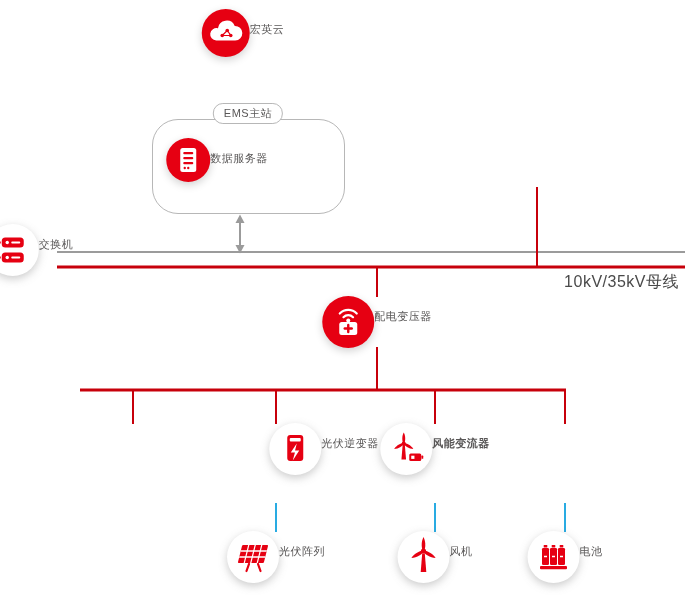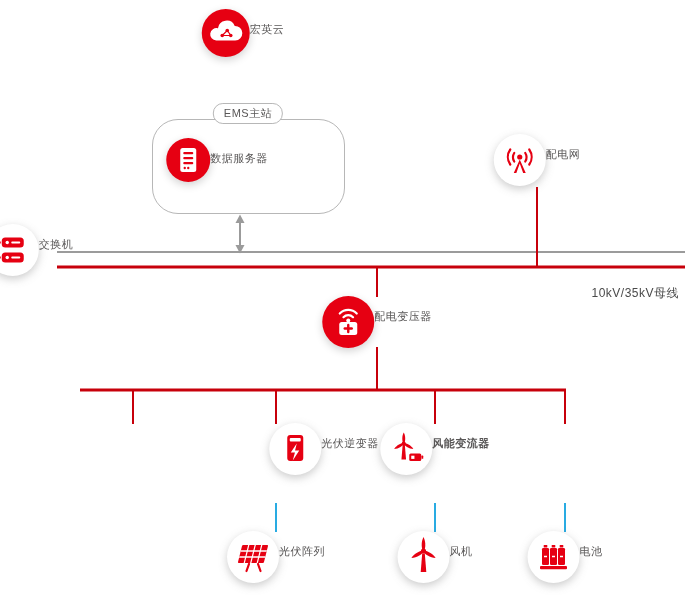--- a/index.html
+++ b/index.html
@@ -61,21 +61,21 @@
     border-radius: 10px;
     padding: 2px 10px;
     font-size: 11px;
     color: var(--label, #595757);
     letter-spacing: .5px;
     white-space: nowrap;
     z-index: 2;
   }
   .bus-label {
     position: absolute; right: 6px; top: 272px;
-    font-size: 12px; color: #4a4a4a; letter-spacing: .5px; margin-top: 13px;
+    font-size: 16px; color: #4a4a4a; letter-spacing: .5px;
   }
 </style>
 </head>
 <body>
 
 <div class="canvas">
 
   <svg class="lines" viewBox="0 0 685 608">
     <line class="s-gray" x1="57" y1="252" x2="685" y2="252" stroke-width="2"></line>
     <line class="s-busred" x1="57" y1="267" x2="685" y2="267" stroke-width="3"></line>
@@ -128,35 +128,20 @@
           <rect x="17" y="24" width="10" height="2.2" rx="1"></rect>
           <circle cx="18.5" cy="30" r="1.2"></circle>
           <circle cx="22" cy="30" r="1.2"></circle>
         </g>
       </svg>
     </div>
     <div class="nlabel">数据服务器</div>
   </div>
 
 
-  <div class="node" style="left:537px; top:134px;">
-    <div class="circle white c52">
-      <svg width="52" height="52" viewBox="0 0 52 52">
-        <g class="s-red" stroke-width="2.2" fill="none" stroke-linecap="round">
-          <path d="M16.5 15.5a13 13 0 0 0 0 15"></path>
-          <path d="M20.5 19a8 8 0 0 0 0 8.5"></path>
-          <path d="M35.5 15.5a13 13 0 0 1 0 15"></path>
-          <path d="M31.5 19a8 8 0 0 1 0 8.5"></path>
-        </g>
-        <circle class="f-red" cx="26" cy="23" r="2.6"></circle>
-        <path class="f-red" d="M26 25.5l6 13.5h-2.6l-3.4-9.5-3.4 9.5H20z"></path>
-      </svg>
-    </div>
-    <div class="nlabel">配电网</div>
-  </div>
 
   <div class="node" style="left:377px; top:296px;">
     <div class="circle red c52">
       <svg width="52" height="52" viewBox="0 0 52 52">
         <g class="s-white" stroke-width="2.2" fill="none" stroke-linecap="round">
           <path d="M17.5 17.5a12 12 0 0 1 17 0"></path>
           <path d="M21.2 21.2a6.8 6.8 0 0 1 9.6 0"></path>
         </g>
         <circle class="f-white" cx="26" cy="24.5" r="2"></circle>
         <rect class="f-white" x="17" y="26" width="18" height="13" rx="2.5"></rect>

